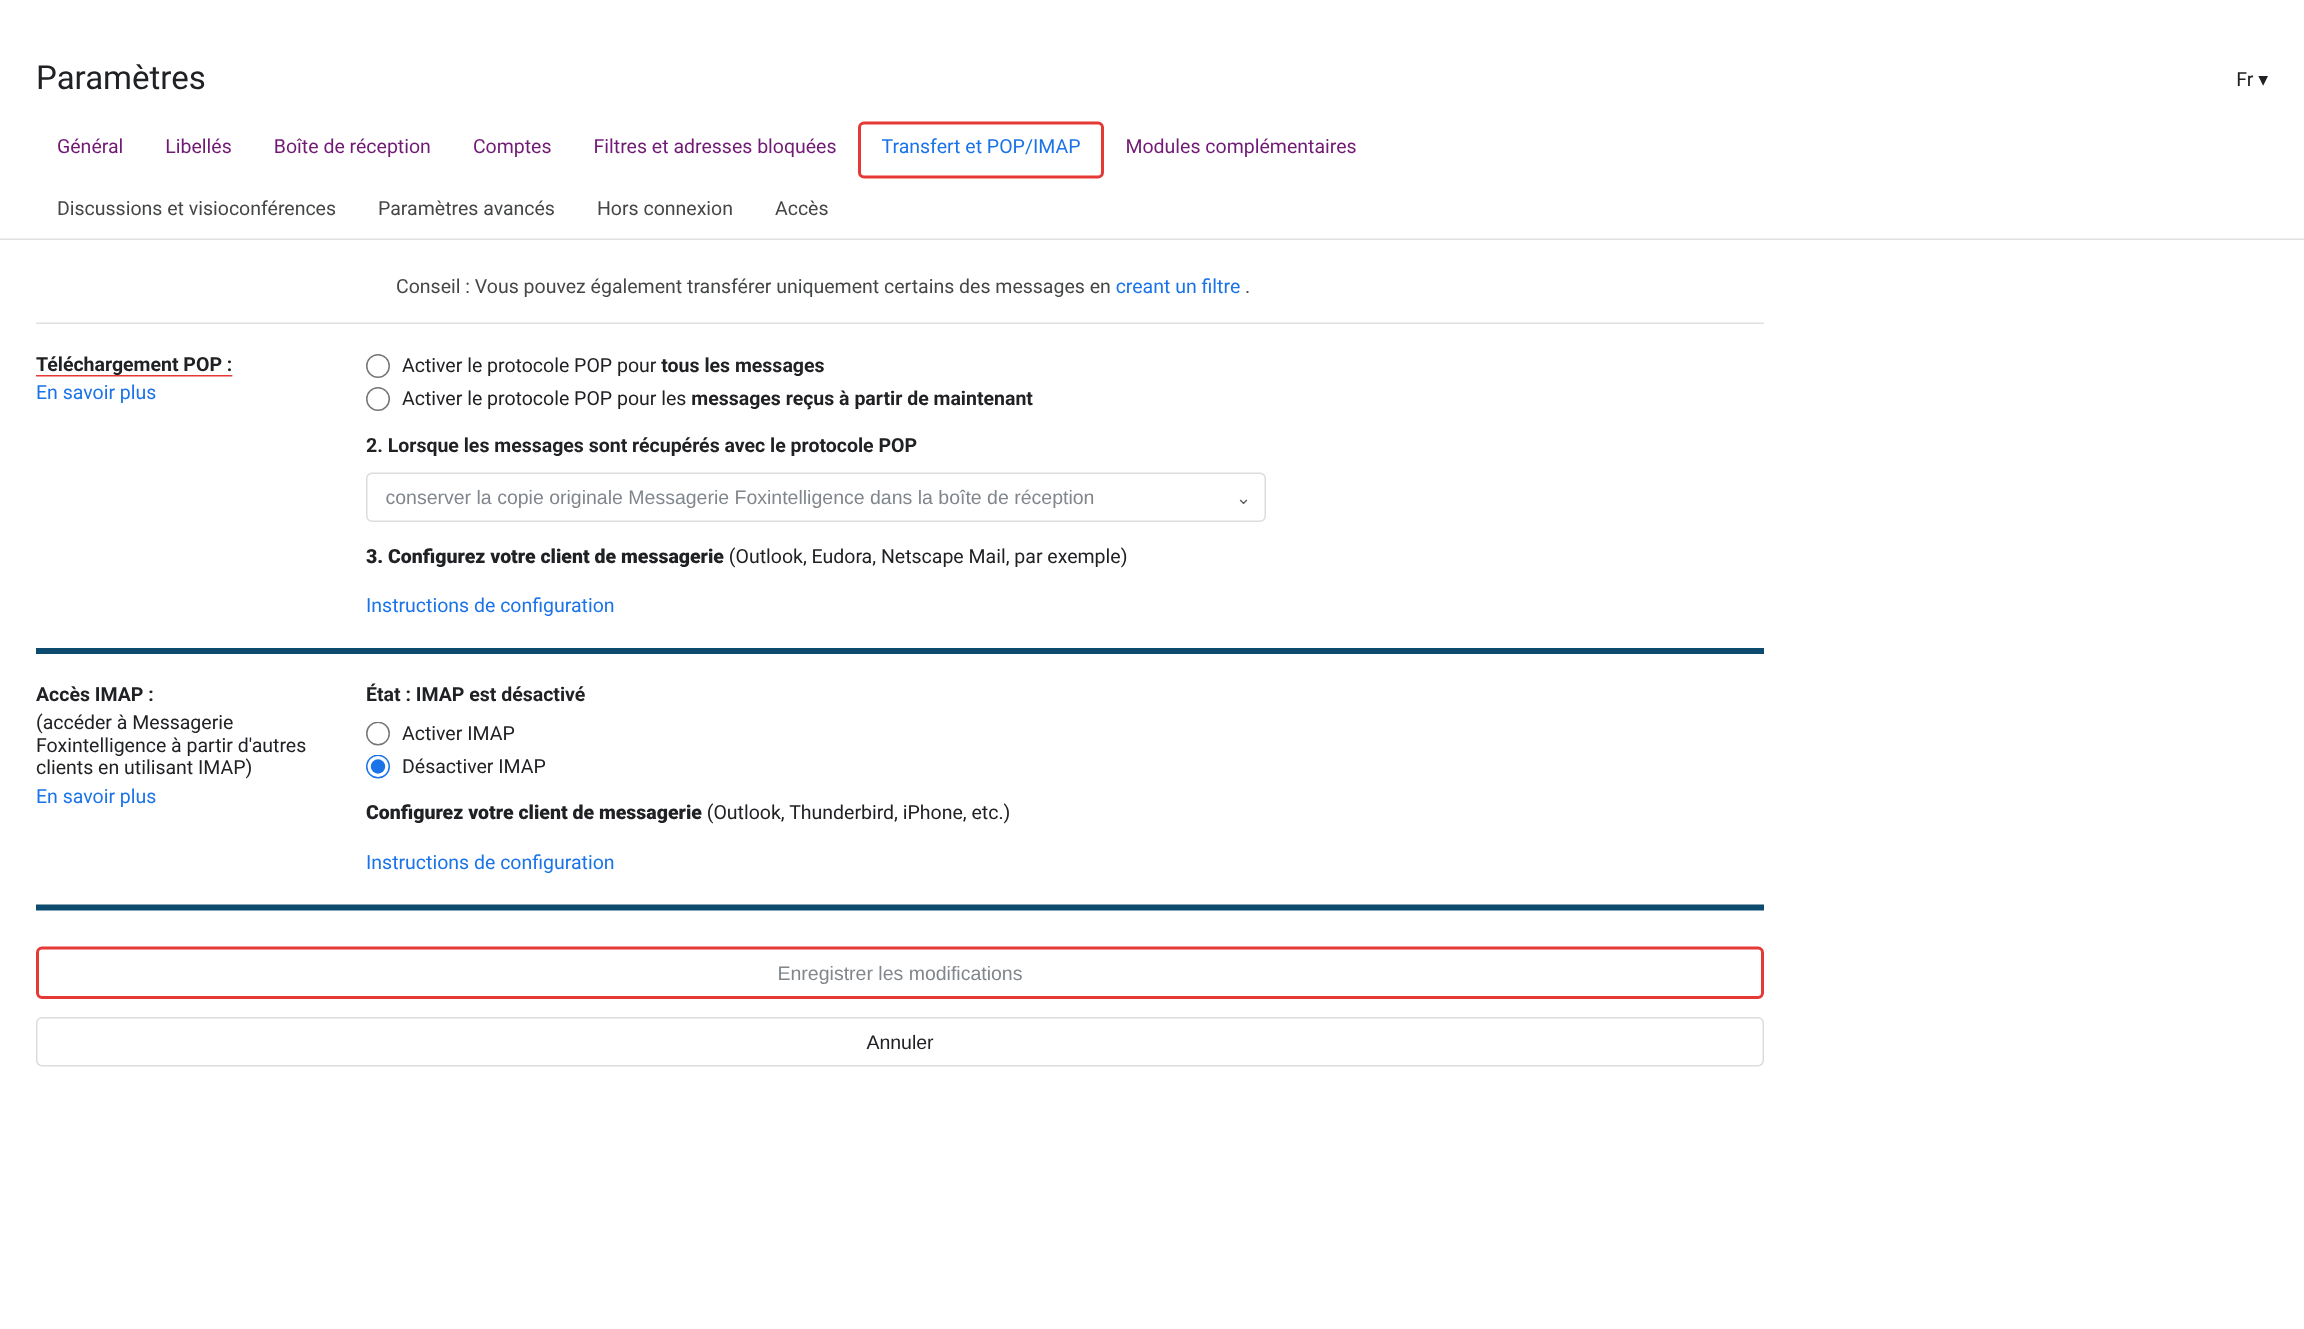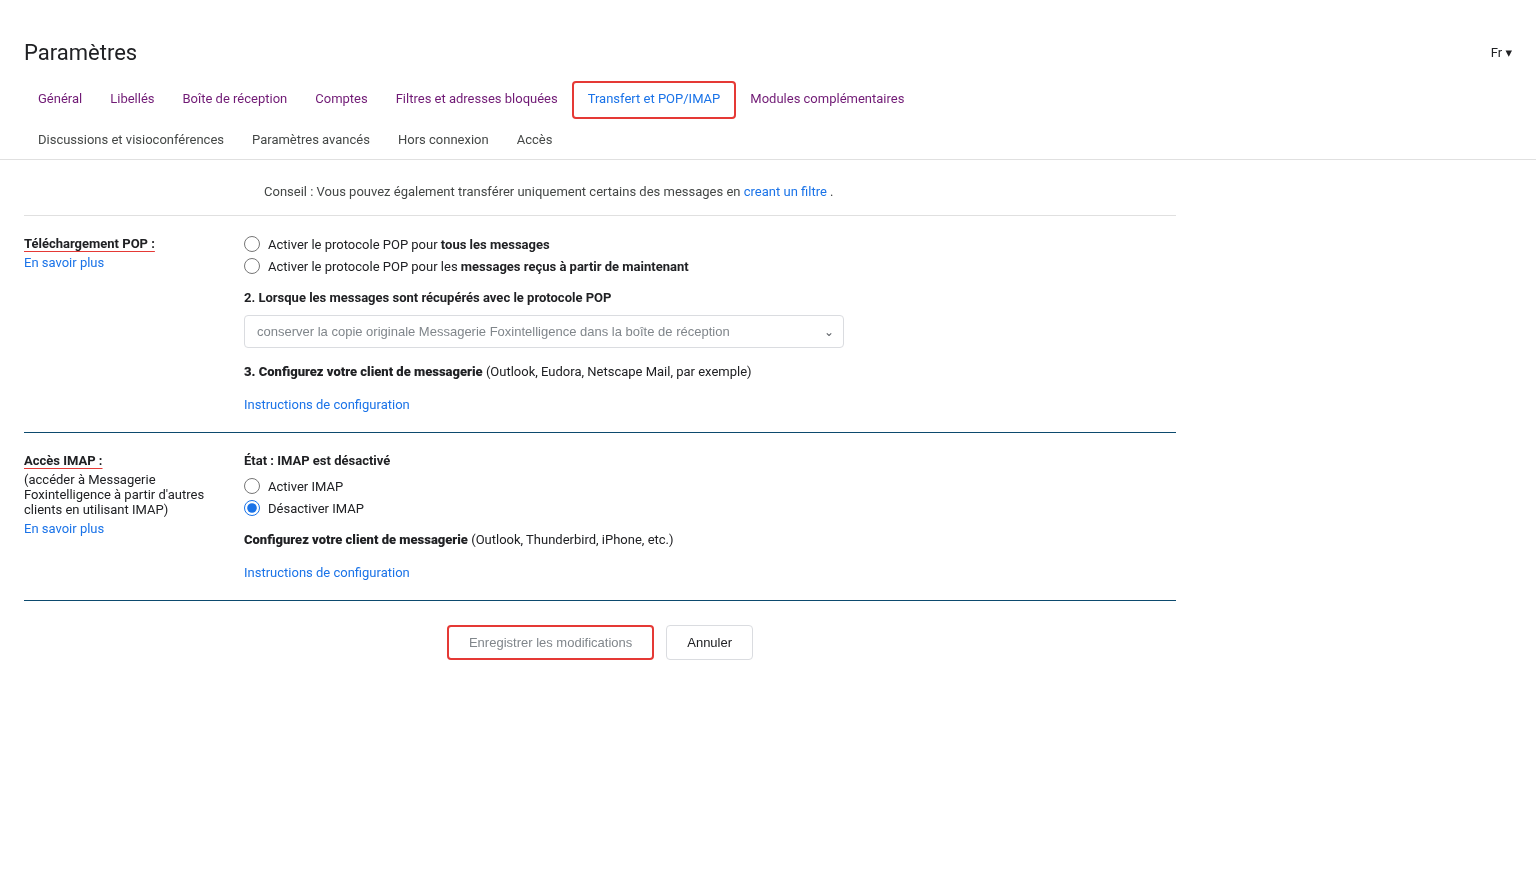--- a/index.html
+++ b/index.html
@@ -89,34 +89,33 @@
     }
 
     .tip-bar a {
       color: #1a73e8;
       text-decoration: none;
     }
 
     .settings-section {
       display: flex;
       padding: 20px 0;
-      border-bottom: 1px solid #0c4a6e;
+      border-bottom: 4px solid #0c4a6e;
     }
 
     .section-label {
       width: 220px;
       min-width: 220px;
       font-size: 13px;
     }
 
     .section-label-title {
       font-weight: 700;
       font-size: 13px;
       color: #202124;
-      text-decoration: underline;
       text-decoration-color: #e53935;
       text-underline-offset: 3px;
     }
 
     .section-label-link {
       color: #1a73e8;
       font-size: 13px;
       text-decoration: none;
       display: block;
       margin-top: 4px;
@@ -211,20 +210,21 @@
       font-size: 13px;
       color: #202124;
       margin-top: 4px;
     }
 
     .footer-buttons {
       display: flex;
       justify-content: center;
       gap: 12px;
       padding: 24px 0 32px 0;
+      flex-direction: column;
     }
 
     .btn-save {
       border: 2px solid #e53935;
       border-radius: 4px;
       padding: 8px 20px;
       font-size: 13px;
       color: #80868b;
       background: #fff;
       cursor: pointer;

